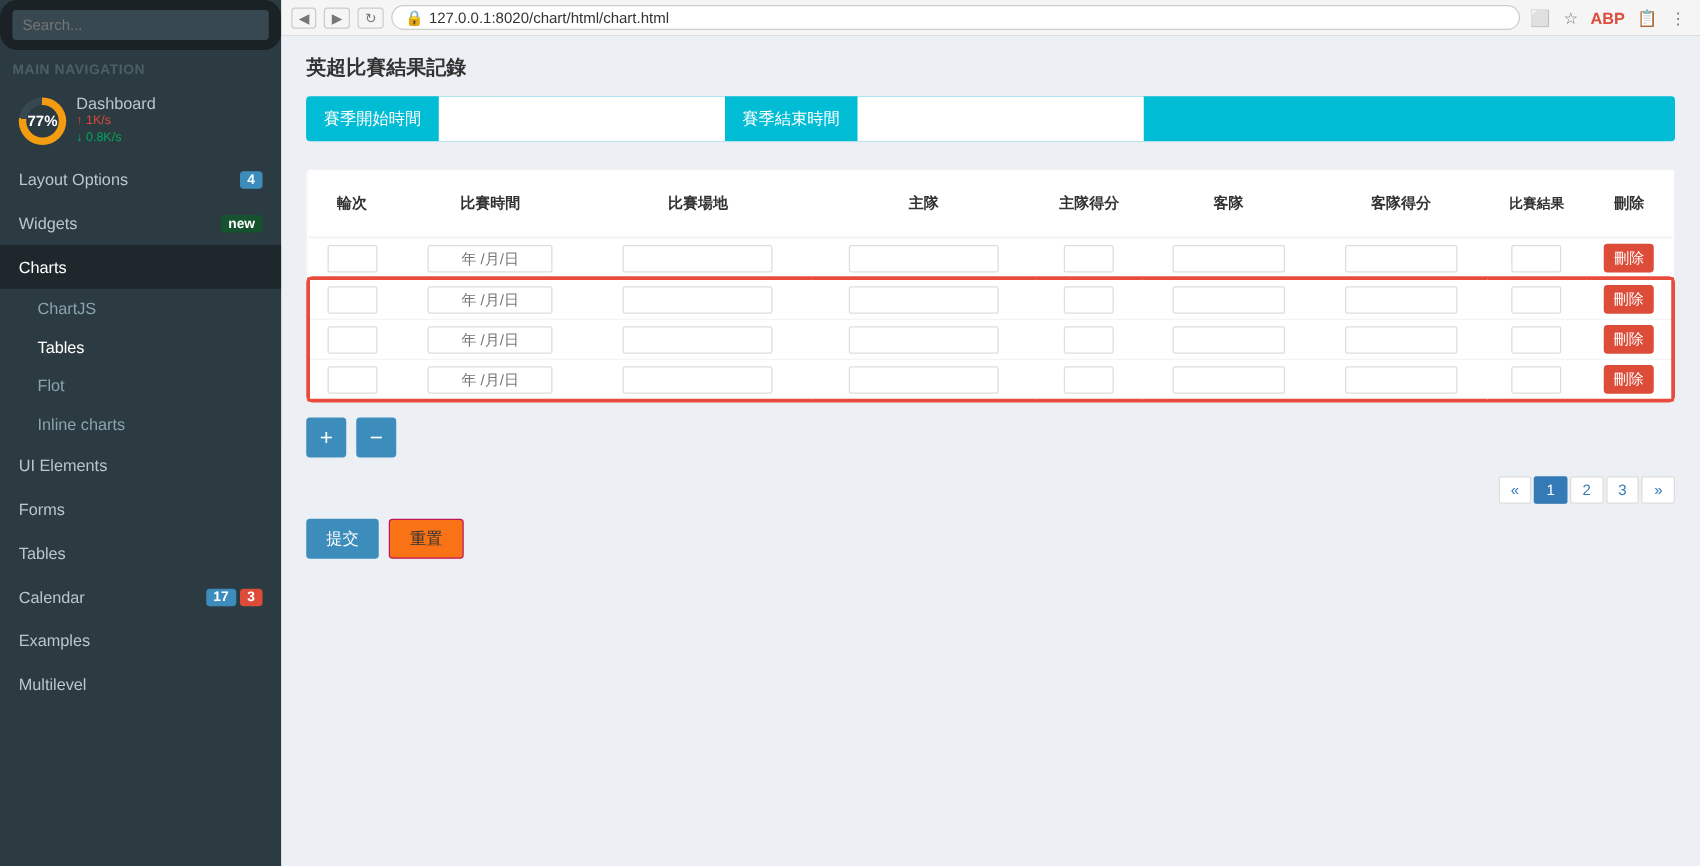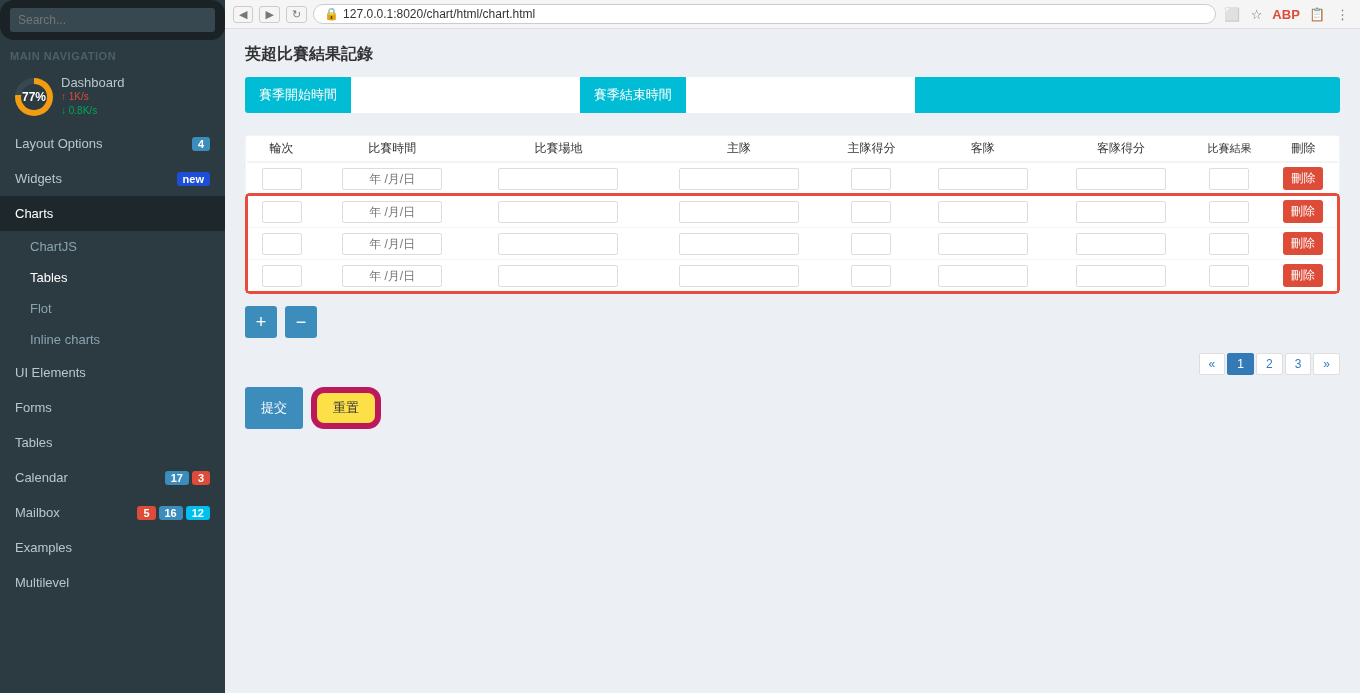--- a/index.html
+++ b/index.html
@@ -51,21 +51,21 @@
     .sidebar-item.active { background: #1e282c; color: #fff; }
     .sidebar-item .badge {
       margin-left: auto;
       font-size: 11px;
       border-radius: 3px;
       padding: 1px 6px;
       color: #fff;
       font-weight: bold;
     }
     .badge-blue { background: #3c8dbc; }
-    .badge-green { background: #1d4ed8; }
+    .badge-green { background: #14532d; }
     .badge-red { background: #dd4b39; }
     .badge-teal { background: #00c0ef; }
 
     .sidebar-sub { background: #2c3b41; }
     .sidebar-sub-item {
       display: block;
       padding: 8px 15px 8px 30px;
       color: #8aa4af;
       cursor: pointer;
       font-size: 13px;
@@ -209,25 +209,25 @@
       background: #fff;
       border: 1px solid #f4f4f4;
       border-radius: 3px;
       margin-bottom: 12px;
     }
     .match-table {
       width: 100%;
       border-collapse: collapse;
     }
     .match-table th {
-      padding: 4px 6px;
+      padding: 18px 6px;
       text-align: center;
       font-size: 12px;
       color: #333;
-      font-weight: normal;
+      font-weight: bold;
       border-bottom: 2px solid #f4f4f4;
       white-space: nowrap;
     }
     .match-table td {
       padding: 4px 4px;
       text-align: center;
       border-bottom: 1px solid #f4f4f4;
     }
     .match-table tr:last-child td { border-bottom: none; }
 
@@ -325,24 +325,24 @@
     .btn-submit {
       background: #3c8dbc;
       color: #fff;
       border: none;
       border-radius: 3px;
       padding: 6px 16px;
       font-size: 13px;
       cursor: pointer;
     }
     .btn-reset {
-      background: #fde047;
+      background: #f97316;
       color: #333;
-      border: 6px solid #be185d;
-      border-radius: 13px;
+      border: 1px solid #be185d;
+      border-radius: 3px;
       padding: 6px 16px;
       font-size: 13px;
       cursor: pointer;
     }
 
     
     .sidebar::-webkit-scrollbar { width: 4px; }
     .sidebar::-webkit-scrollbar-thumb { background: #1a2226; }
   </style>
 </head>
@@ -400,28 +400,20 @@
   </div>
 
   <div class="sidebar-item">
     <span>Calendar</span>
     <span style="margin-left:auto;display:flex;gap:3px;">
       <span class="badge badge-blue">17</span>
       <span class="badge badge-red">3</span>
     </span>
   </div>
 
-  <div class="sidebar-item">
-    <span>Mailbox</span>
-    <span style="margin-left:auto;display:flex;gap:3px;">
-      <span class="badge badge-red">5</span>
-      <span class="badge badge-blue">16</span>
-      <span class="badge badge-teal">12</span>
-    </span>
-  </div>
 
   <div class="sidebar-item">
     <span>Examples</span>
   </div>
 
   <div class="sidebar-item">
     <span>Multilevel</span>
   </div>
 </nav>
 

